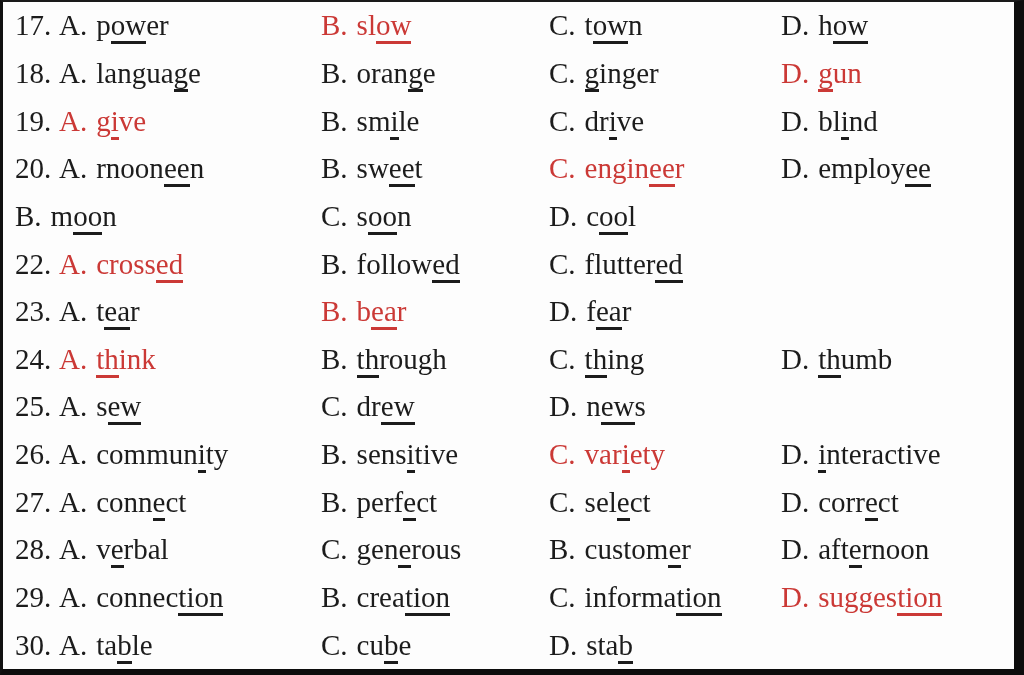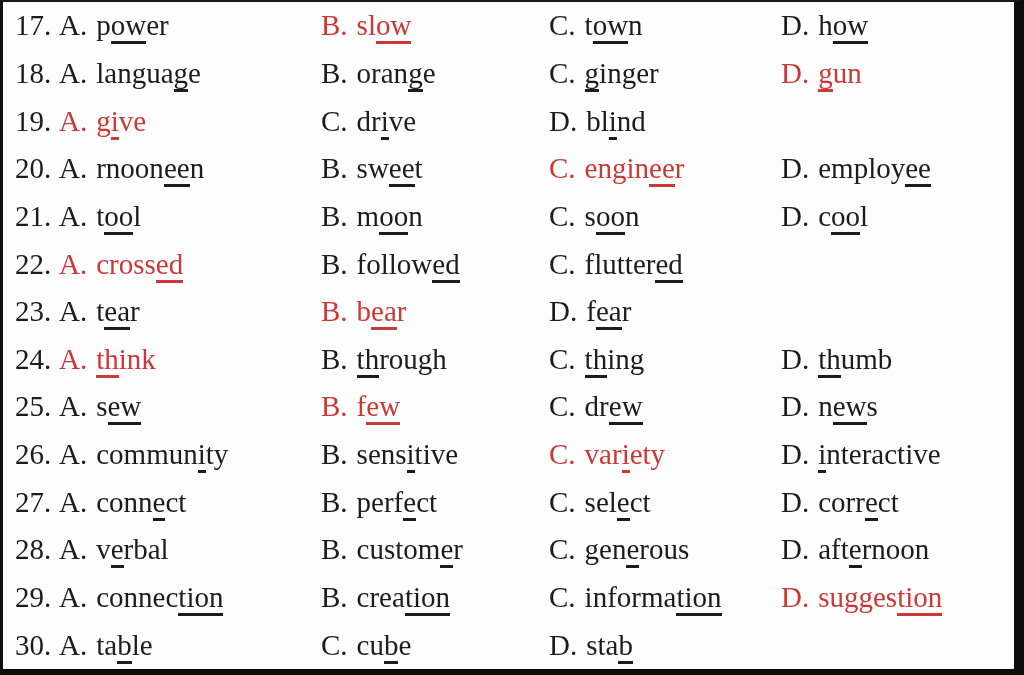--- a/index.html
+++ b/index.html
@@ -83,20 +83,23 @@
     <div class="cell">
       <span class="opt answer"><span class="letter">D.</span><span class="word"><span class="pre"></span><span class="u">g</span><span class="post">un</span></span></span>
     </div>
   </div>
 
   <div class="row">
     <div class="cell">
       <span class="qnum">19.</span><span class="opt answer"><span class="letter">A.</span><span class="word"><span class="pre">g</span><span class="u">i</span><span class="post">ve</span></span></span>
     </div>
     <div class="cell">
+      <span class="opt"><span class="letter">B.</span><span class="word"><span class="pre">sm</span><span class="u">i</span><span class="post">le</span></span></span>
+    </div>
+    <div class="cell">
       <span class="opt"><span class="letter">C.</span><span class="word"><span class="pre">dr</span><span class="u">i</span><span class="post">ve</span></span></span>
     </div>
     <div class="cell">
       <span class="opt"><span class="letter">D.</span><span class="word"><span class="pre">bl</span><span class="u">i</span><span class="post">nd</span></span></span>
     </div>
   </div>
 
   <div class="row">
     <div class="cell">
       <span class="qnum">20.</span><span class="opt"><span class="letter">A.</span><span class="word"><span class="pre">rnoon</span><span class="u">ee</span><span class="post">n</span></span></span>
@@ -107,23 +110,20 @@
     <div class="cell">
       <span class="opt answer"><span class="letter">C.</span><span class="word"><span class="pre">engin</span><span class="u">ee</span><span class="post">r</span></span></span>
     </div>
     <div class="cell">
       <span class="opt"><span class="letter">D.</span><span class="word"><span class="pre">employ</span><span class="u">ee</span><span class="post"></span></span></span>
     </div>
   </div>
 
   <div class="row">
     <div class="cell">
-      <span class="qnum">21.</span><span class="opt"><span class="letter">A.</span><span class="word"><span class="pre">t</span><span class="u">oo</span><span class="post">l</span></span></span>
-    </div>
-    <div class="cell">
       <span class="opt"><span class="letter">B.</span><span class="word"><span class="pre">m</span><span class="u">oo</span><span class="post">n</span></span></span>
     </div>
     <div class="cell">
       <span class="opt"><span class="letter">C.</span><span class="word"><span class="pre">s</span><span class="u">oo</span><span class="post">n</span></span></span>
     </div>
     <div class="cell">
       <span class="opt"><span class="letter">D.</span><span class="word"><span class="pre">c</span><span class="u">oo</span><span class="post">l</span></span></span>
     </div>
   </div>
 
@@ -164,23 +164,20 @@
     <div class="cell">
       <span class="opt"><span class="letter">D.</span><span class="word"><span class="pre"></span><span class="u">th</span><span class="post">umb</span></span></span>
     </div>
   </div>
 
   <div class="row">
     <div class="cell">
       <span class="qnum">25.</span><span class="opt"><span class="letter">A.</span><span class="word"><span class="pre">s</span><span class="u">ew</span><span class="post"></span></span></span>
     </div>
     <div class="cell">
-      <span class="opt answer"><span class="letter">B.</span><span class="word"><span class="pre">f</span><span class="u">ew</span><span class="post"></span></span></span>
-    </div>
-    <div class="cell">
       <span class="opt"><span class="letter">C.</span><span class="word"><span class="pre">dr</span><span class="u">ew</span><span class="post"></span></span></span>
     </div>
     <div class="cell">
       <span class="opt"><span class="letter">D.</span><span class="word"><span class="pre">n</span><span class="u">ew</span><span class="post">s</span></span></span>
     </div>
   </div>
 
   <div class="row">
     <div class="cell">
       <span class="qnum">26.</span><span class="opt"><span class="letter">A.</span><span class="word"><span class="pre">commun</span><span class="u">i</span><span class="post">ty</span></span></span>
@@ -209,24 +206,24 @@
     <div class="cell">
       <span class="opt"><span class="letter">D.</span><span class="word"><span class="pre">corr</span><span class="u">e</span><span class="post">ct</span></span></span>
     </div>
   </div>
 
   <div class="row">
     <div class="cell">
       <span class="qnum">28.</span><span class="opt"><span class="letter">A.</span><span class="word"><span class="pre">v</span><span class="u">e</span><span class="post">rbal</span></span></span>
     </div>
     <div class="cell">
+      <span class="opt"><span class="letter">C.</span><span class="word"><span class="pre">gen</span><span class="u">e</span><span class="post">rous</span></span></span>
+    </div>
+    <div class="cell">
       <span class="opt"><span class="letter">B.</span><span class="word"><span class="pre">custom</span><span class="u">e</span><span class="post">r</span></span></span>
-    </div>
-    <div class="cell">
-      <span class="opt"><span class="letter">C.</span><span class="word"><span class="pre">gen</span><span class="u">e</span><span class="post">rous</span></span></span>
     </div>
     <div class="cell">
       <span class="opt"><span class="letter">D.</span><span class="word"><span class="pre">aft</span><span class="u">e</span><span class="post">rnoon</span></span></span>
     </div>
   </div>
 
   <div class="row">
     <div class="cell">
       <span class="qnum">29.</span><span class="opt"><span class="letter">A.</span><span class="word"><span class="pre">connec</span><span class="u">tion</span><span class="post"></span></span></span>
     </div>

